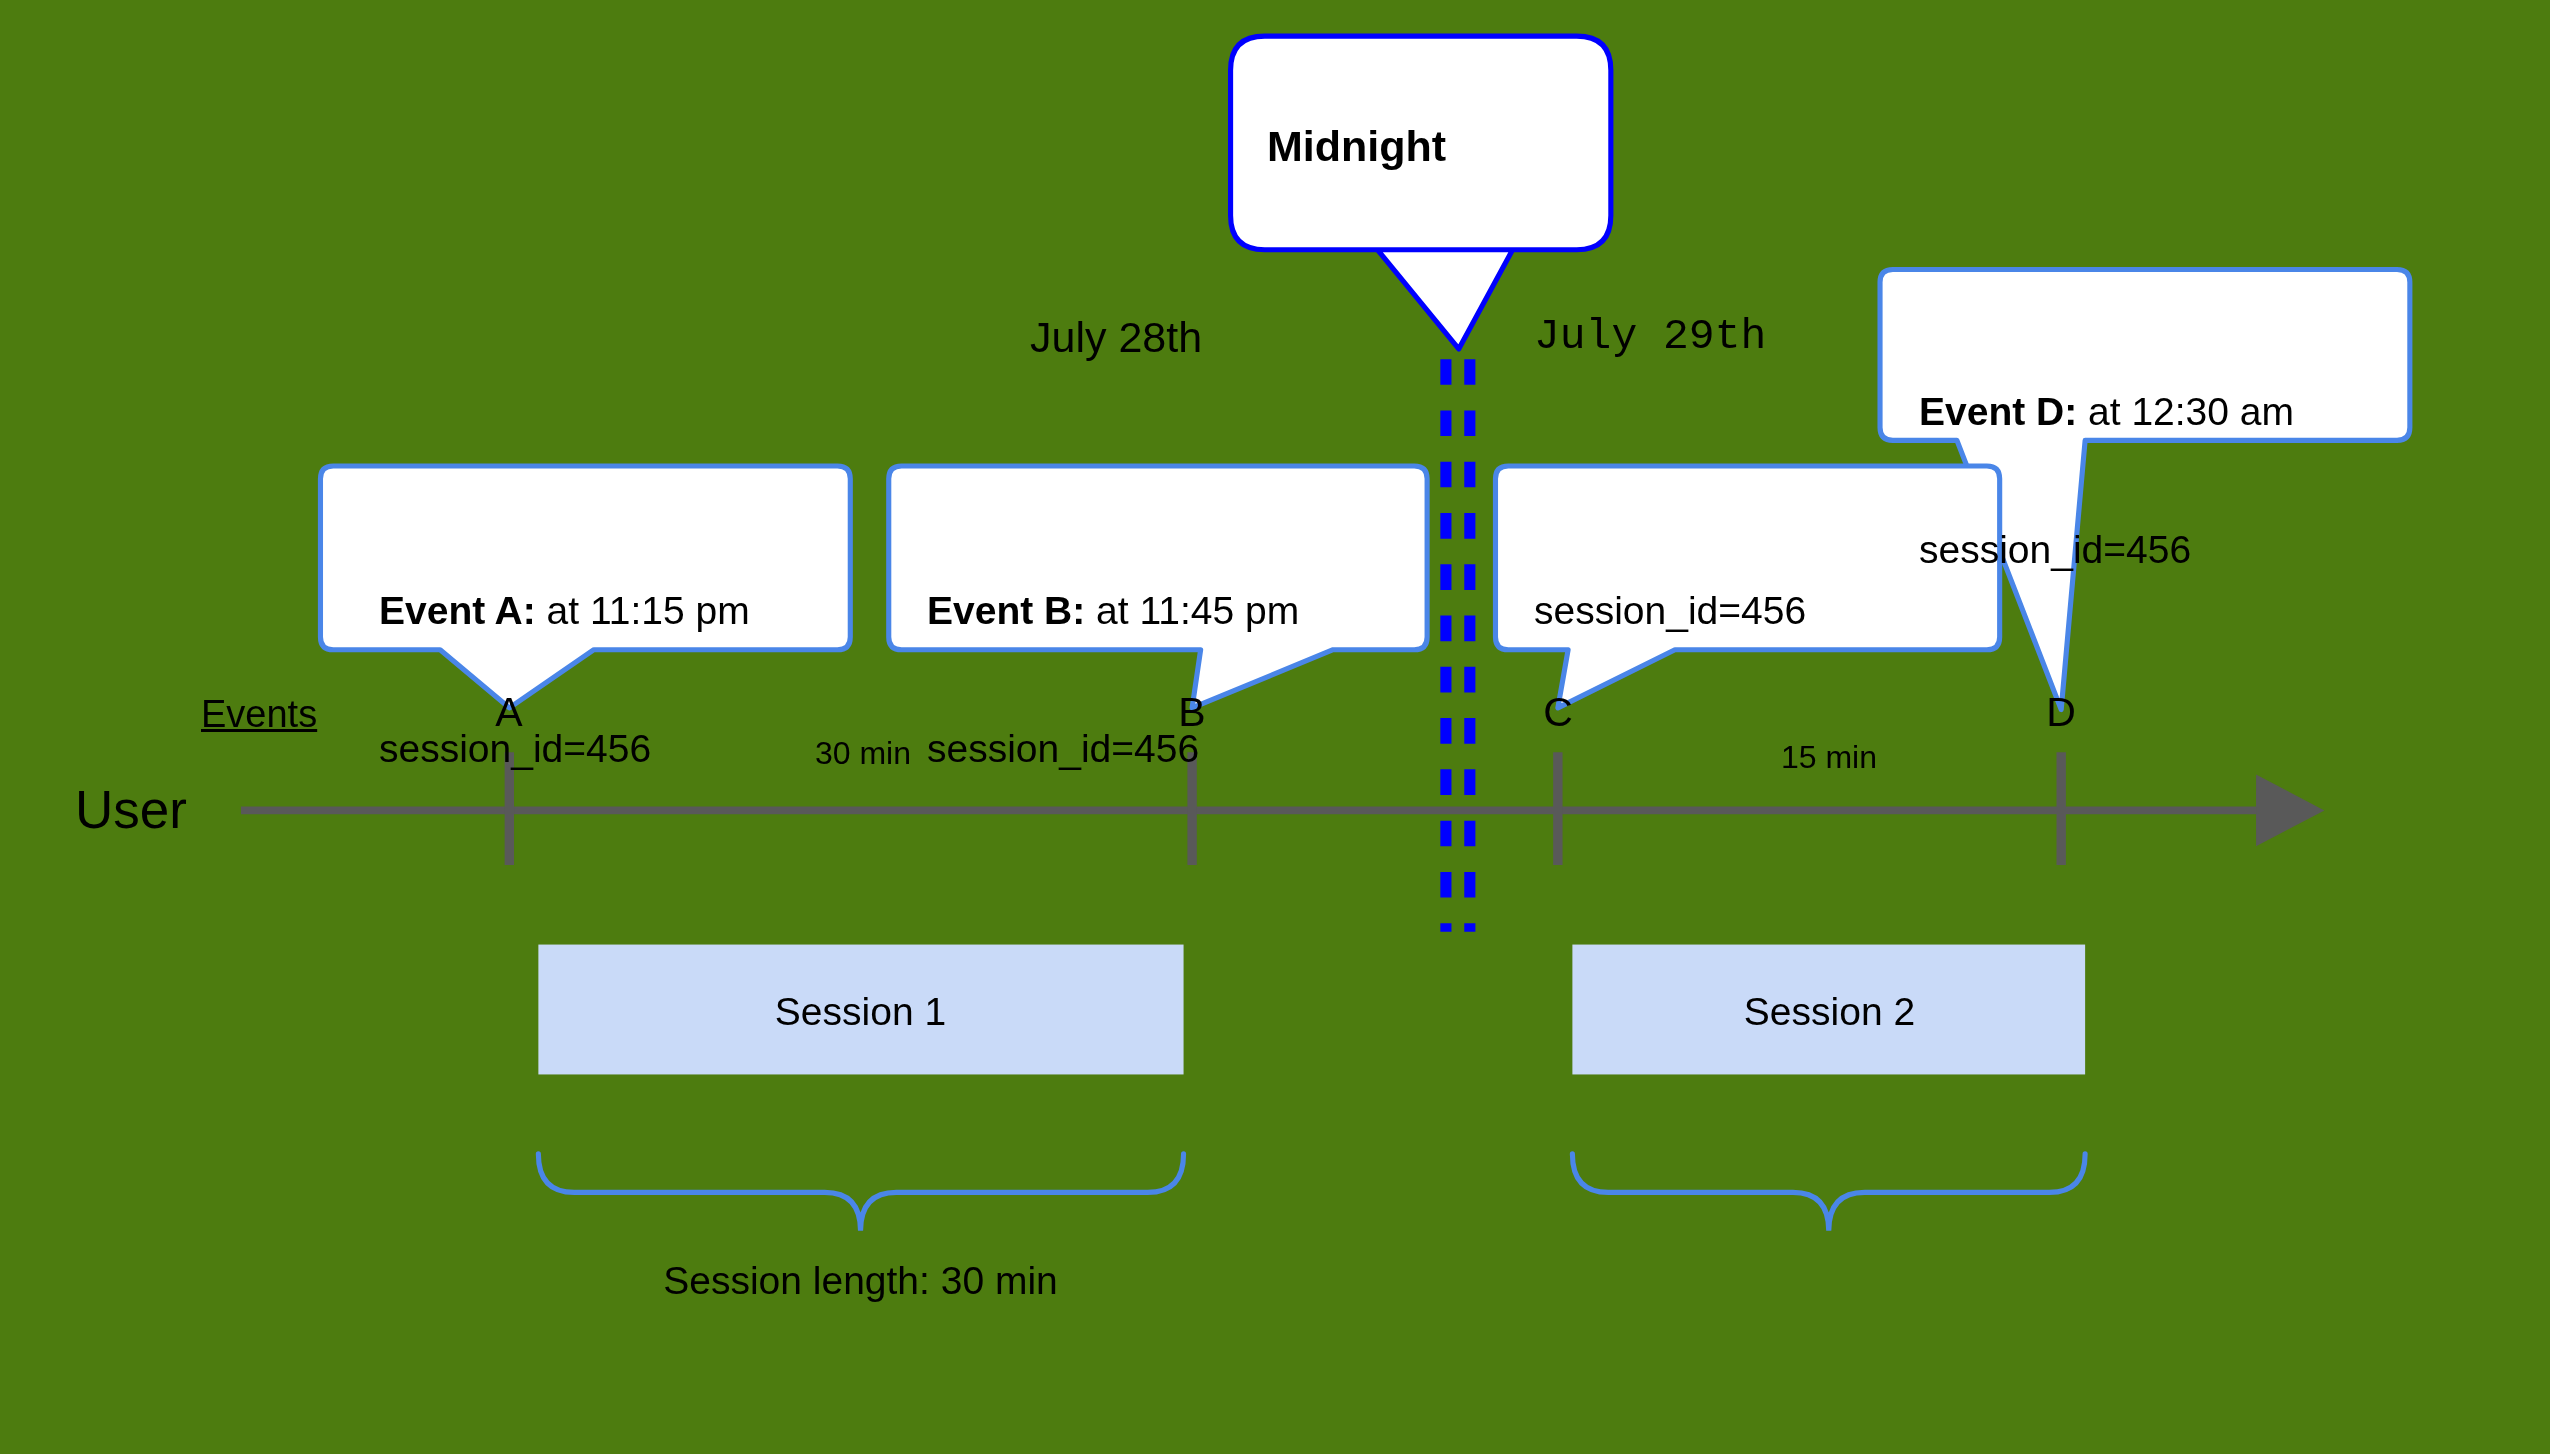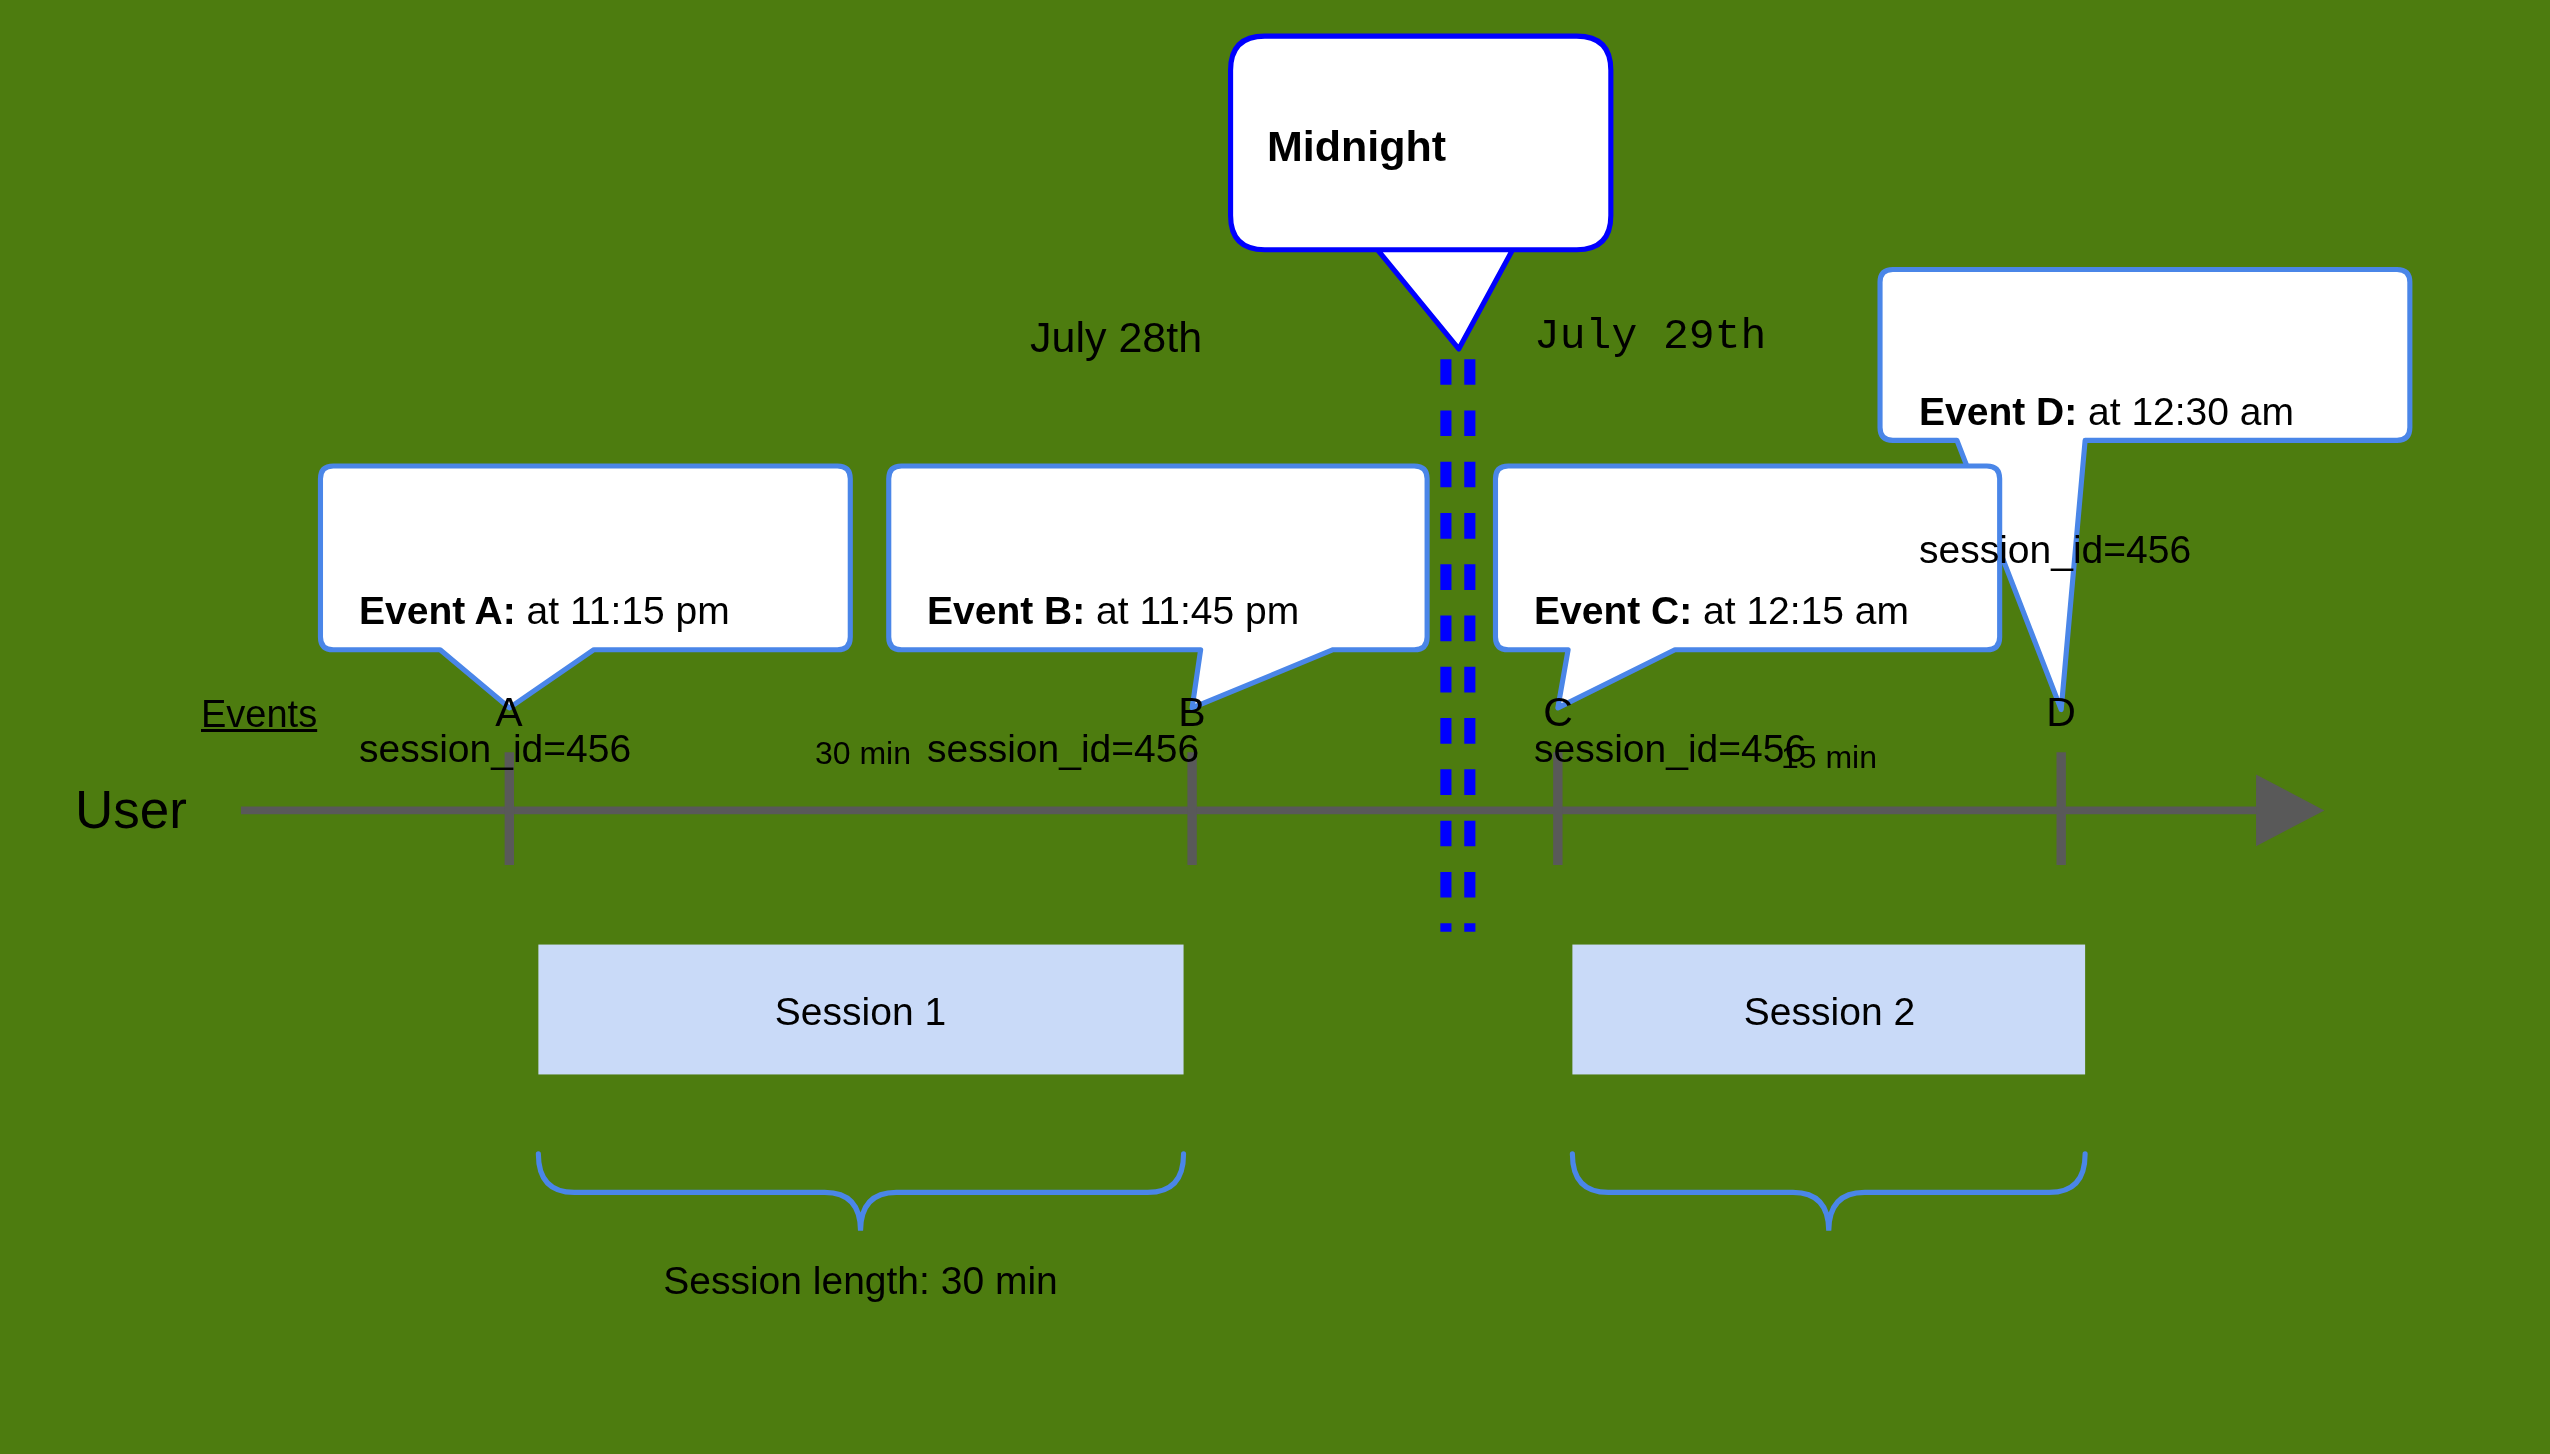--- a/index.html
+++ b/index.html
@@ -164,32 +164,31 @@
              L2098 1395 Q2140 1395 2140 1440
              Q2140 1395 2182 1395
              L2398 1395 Q2440 1395 2440 1350" fill="none" stroke="#4A86E8" stroke-width="6" stroke-linecap="round"></path>
   </svg>
 
   <div class="txt midnight-label" style="left:1267px; top:121px;">Midnight</div>
 
   <div class="txt date-label" style="left:1030px; top:312px;">July 28th</div>
   <div class="txt date-label" style="left:1534px; top:312px;font-family:Liberation Mono, monospace;">July 29th</div>
 
-  <div class="txt callout-text" style="left:359px; top:496px;">
+  <div class="txt callout-text" style="left:379px; top:496px;">
     <span class="callout-line"><span class="lead">Event A:</span><span> at 11:15 pm</span></span>
     <span class="callout-line">session_id=456</span>
   </div>
 
   <div class="txt callout-text" style="left:927px; top:496px;">
     <span class="callout-line"><span class="lead">Event B:</span><span> at 11:45 pm</span></span>
     <span class="callout-line">session_id=456</span>
   </div>
 
   <div class="txt callout-text" style="left:1534px; top:496px;">
-    <span class="callout-line"><span class="lead">Event C:</span><span> at 12:15 am</span></span>
     <span class="callout-line">session_id=456</span>
   </div>
 
   <div class="txt callout-text" style="left:1919px; top:297px;">
     <span class="callout-line"><span class="lead">Event D:</span><span> at 12:30 am</span></span>
     <span class="callout-line">session_id=456</span>
   </div>
 
   <div class="txt events-label" style="left:201px; top:692px;text-decoration:underline;">Events</div>
 

